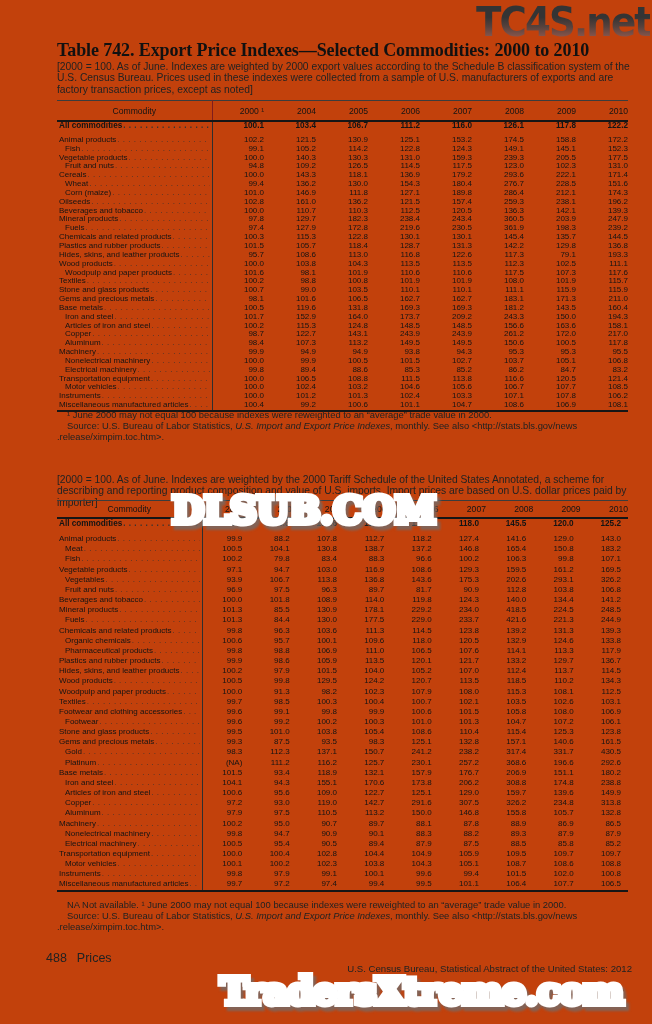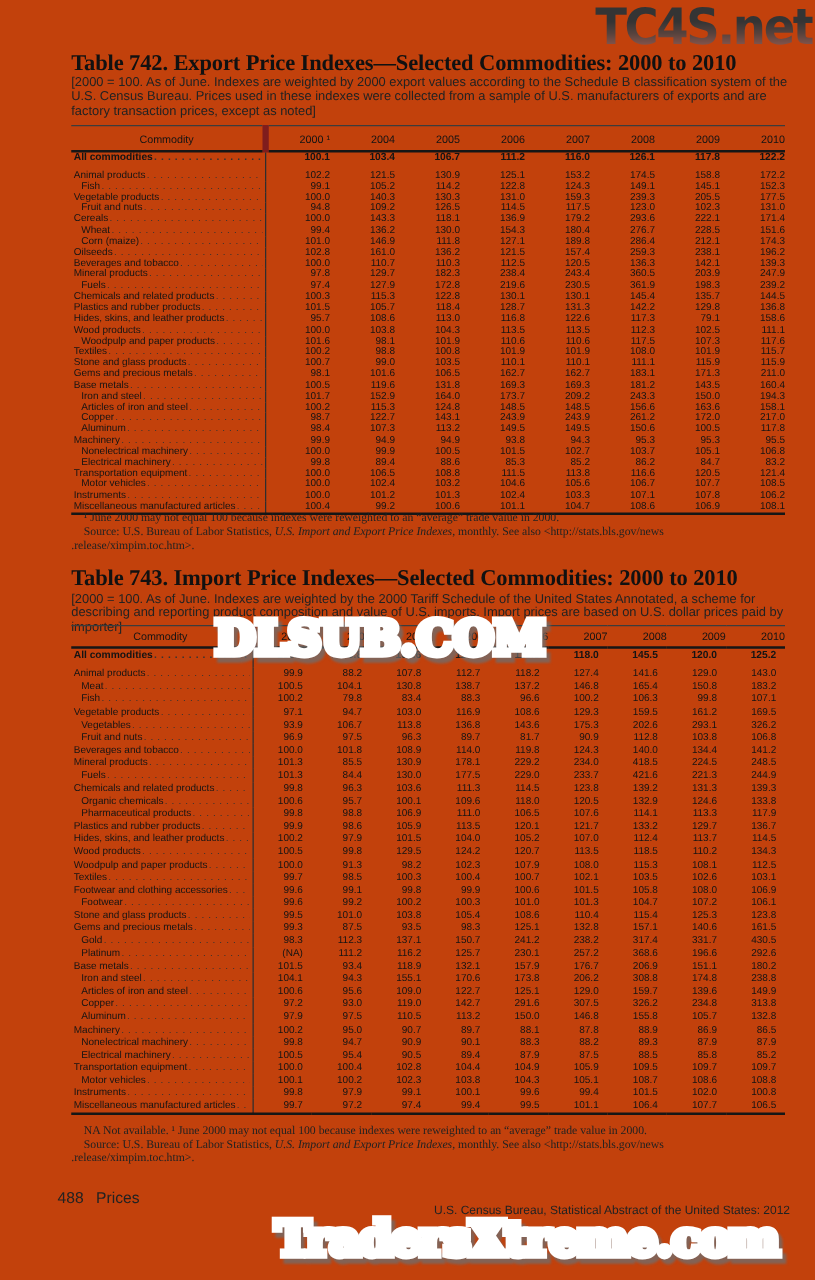--- a/index.html
+++ b/index.html
@@ -9,36 +9,36 @@
   .tbl-title{position:absolute;left:57px;width:580px;font-family:"Liberation Serif",serif;
              font-weight:bold;font-size:18px;letter-spacing:-0.1px;color:#111;white-space:nowrap;}
   .tbl-note{position:absolute;left:57px;width:577px;font-size:10.3px;line-height:11.4px;color:#222;}
   
   table.idx{position:absolute;left:57px;width:571px;table-layout:fixed;border-collapse:collapse;
             border-top:1.5px solid #3c3c3c;border-bottom:2px solid #161616;}
   table.idx th,table.idx td{margin:0;padding:0;font-size:8px;color:#141414;}
   table.idx thead th{font-weight:normal;font-size:8.6px;border-bottom:2px solid #161616;}
   .t742 thead th{height:19px;}
   .t743 thead th{height:16px;}
-  th.lab-h{text-align:center;border-right:5px solid #7f1d1d;}
+  th.lab-h{text-align:center;border-right:1px solid #7f1d1d;}
   th.val-h{text-align:right;padding-right:8px;}
   td.lab{border-right:1px solid #2e2e2e;overflow:hidden;}
   td.lab .lblw{display:flex;align-items:baseline;overflow:hidden;padding-left:2px;}
   td.lab.ind .lblw{padding-left:8px;}
   td.lab span{white-space:nowrap;}
   .lead{flex:1 1 auto;overflow:hidden;white-space:nowrap;color:#333;margin:0 2px 0 1px;}
   .lead::after{content:". . . . . . . . . . . . . . . . . . . . . . . . . . . . . . . . . . . . . . . . . . . . . . . .";letter-spacing:0.5px;}
   td.val{text-align:right;padding-right:9px;white-space:nowrap;}
   .t742 tbody td{height:8.85px;line-height:8.85px;}
   .t743 tbody td{height:10.15px;line-height:10.15px;}
   .t743 td.val{padding-right:7px;}
   tr.bold-row td{font-weight:bold;font-size:8.2px;}
   tr.gap td{padding-bottom:5px;}
   
-  .fnblock{position:absolute;left:57px;width:577px;font-size:9.4px;line-height:10.9px;color:#222;font-family:Liberation Serif, serif;}
+  .fnblock{position:absolute;left:57px;width:577px;font-size:9.4px;line-height:10.9px;color:#222;}
   .fnblock .indented{padding-left:10px;}
   .fnblock i{font-style:italic;}
   
   .folio{position:absolute;left:46px;top:951px;font-size:12.5px;color:#222;}
   .folio .num{margin-right:10px;}
   .credit{position:absolute;left:298px;top:963px;width:334px;text-align:right;font-size:9.6px;color:#222;}
   
   .wm{position:absolute;z-index:20;font-weight:bold;line-height:1;white-space:nowrap;}
   .wm-dark{top:2px;right:2px;font-family:"DejaVu Sans",sans-serif;font-size:40px;letter-spacing:-2px;
            transform:scaleX(0.93);transform-origin:right top;
@@ -322,21 +322,21 @@
               <span class="lead"></span>
             </div>
           </td>
           <td class="val">95.7</td>
           <td class="val">108.6</td>
           <td class="val">113.0</td>
           <td class="val">116.8</td>
           <td class="val">122.6</td>
           <td class="val">117.3</td>
           <td class="val">79.1</td>
-          <td class="val">158.6</td>
+          <td class="val">193.3</td>
         </tr>
         <tr>
           <td class="lab">
             <div class="lblw">
               <span>Wood products</span>
               <span class="lead"></span>
             </div>
           </td>
           <td class="val">100.0</td>
           <td class="val">103.8</td>
@@ -605,21 +605,20 @@
         </tr>
       </tbody>
     </table>
 
   <div class="fnblock" style="top:410px;">
     <div class="indented">¹ June 2000 may not equal 100 because indexes were reweighted to an “average” trade value in 2000.</div>
     <div class="indented"><span>Source: U.S. Bureau of Labor Statistics, </span><i>U.S. Import and Export Price Indexes</i><span>, monthly. See also &lt;http://stats.bls.gov/news</span></div>
     <div>.release/ximpim.toc.htm&gt;.</div>
   </div>
 
-  <div class="tbl-title" style="top:452px;">Table 743. Import Price Indexes—Selected Commodities: 2000 to 2010</div>
   <div class="tbl-note" style="top:474px;">[2000 = 100. As of June. Indexes are weighted by the 2000 Tariff Schedule of the United States Annotated, a scheme for describing and reporting product composition and value of U.S. imports. Import prices are based on U.S. dollar prices paid by importer]</div>
 
   <table class="idx t743" style="top:500px;">
       <colgroup>
         <col style="width: 145px;">
         <col style="width: 47.3333px;">
         <col style="width: 47.3333px;">
         <col style="width: 47.3333px;">
         <col style="width: 47.3333px;">
         <col style="width: 47.3333px;">

